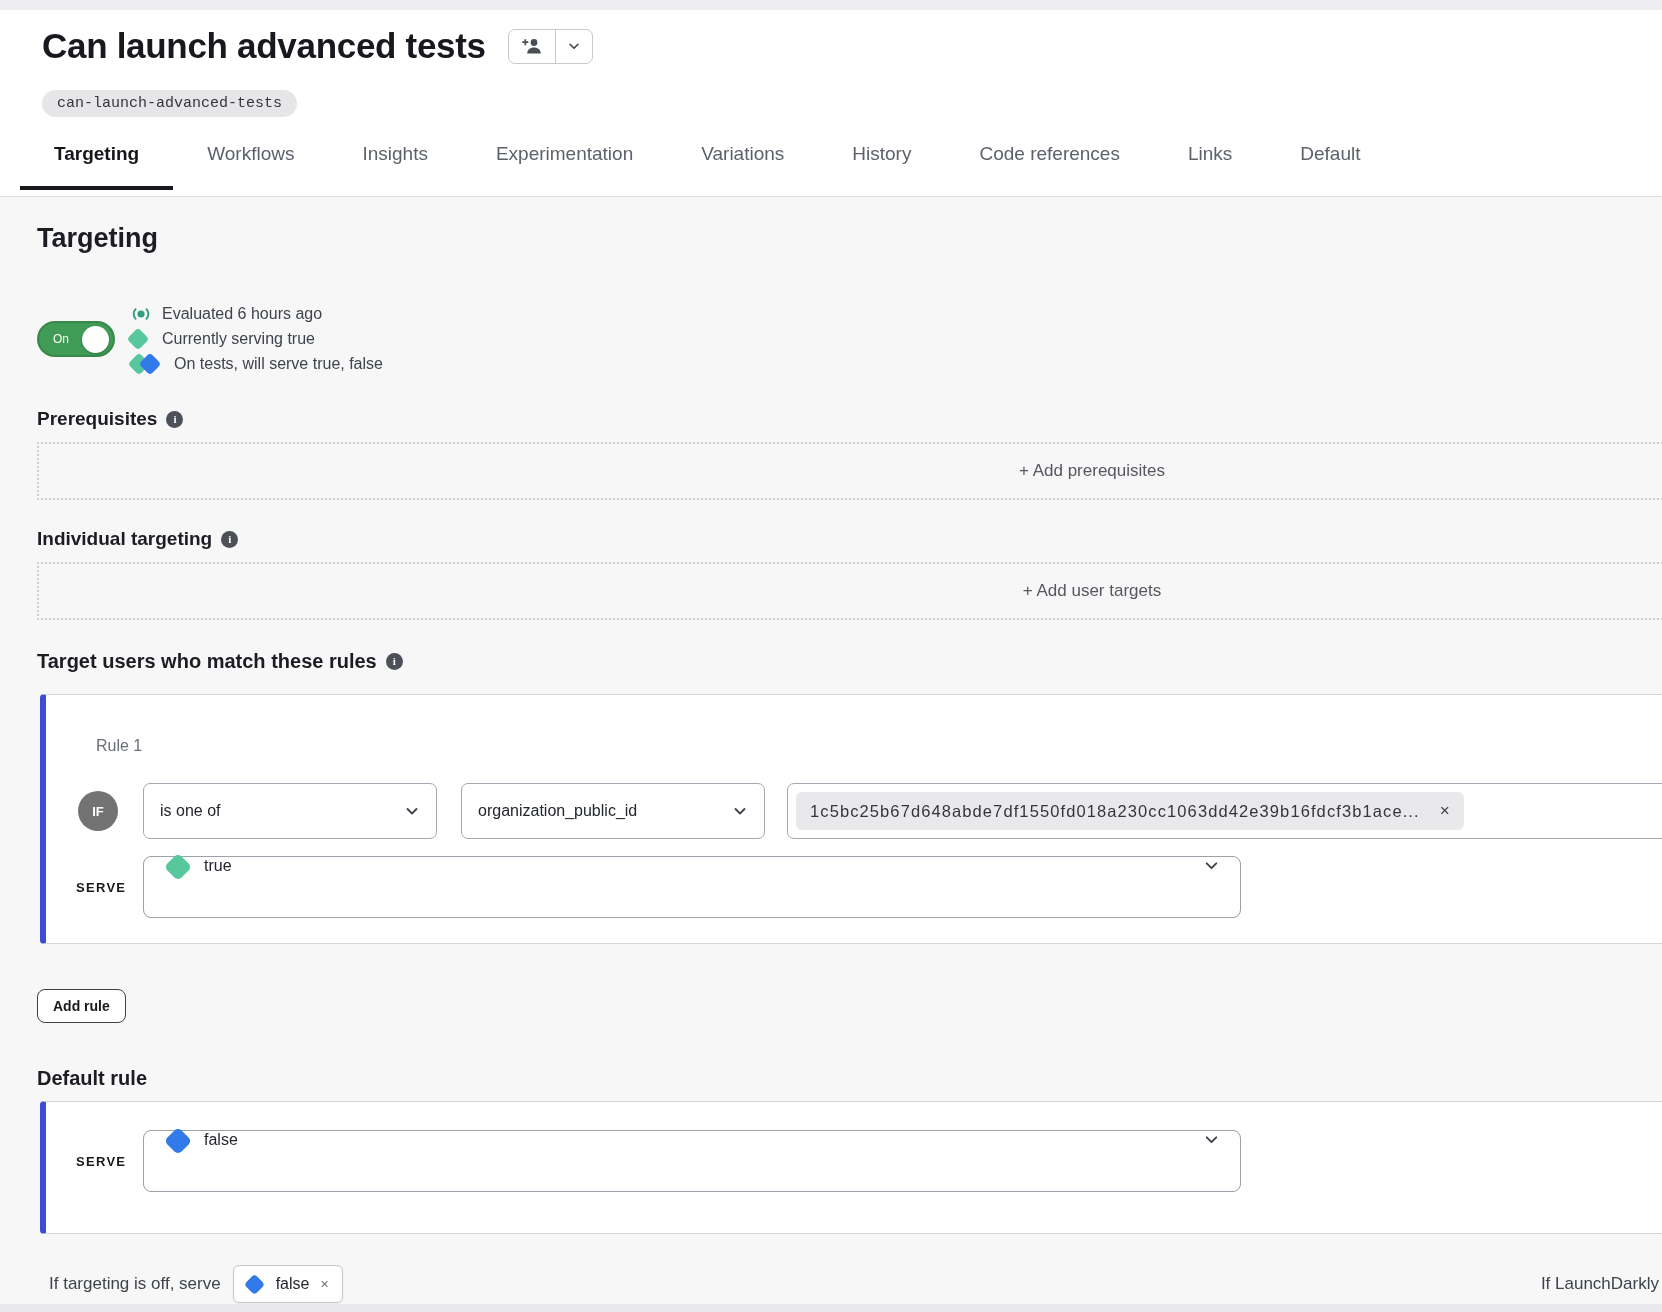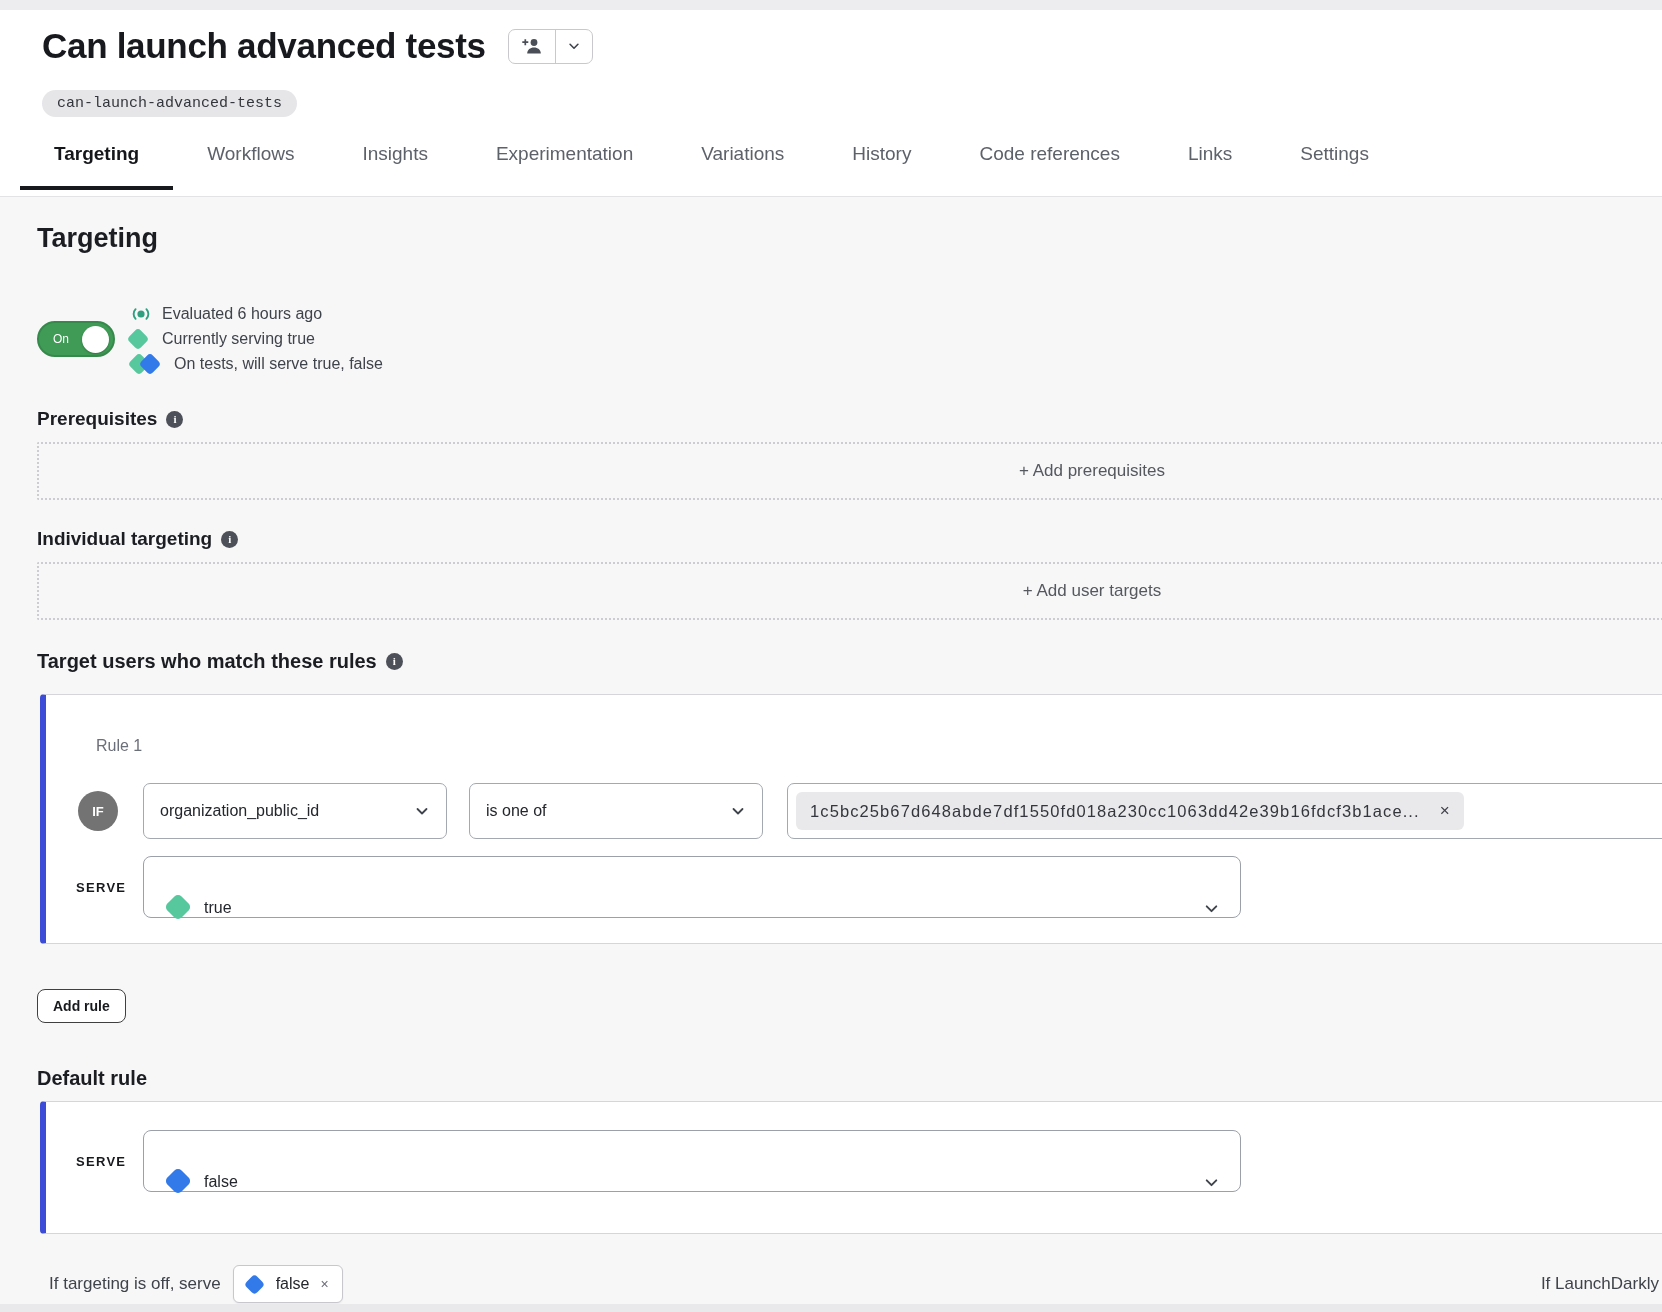--- a/index.html
+++ b/index.html
@@ -122,21 +122,21 @@
   .chip-x { font-size:17px; letter-spacing:0; color:#3f424a; cursor:pointer; }
 
   .serve-row { display:flex; align-items:center; margin:17px 0 0 30px; }
   .serve-label {
     width:58px; font-size:13px; font-weight:700; letter-spacing:1.3px;
     color:#17191d; margin-right:9px; flex:0 0 auto;
   }
   .serve-dd {
     width:1098px; height:62px; background:#fff;
     border:1px solid #9ba0a9; border-radius:8px;
-    display:flex; align-items:flex-end; padding:0 20px; cursor:pointer;
+    display:flex; align-items:flex-start; padding:0 20px; cursor:pointer;
   }
   .serve-dd .dmd { width:20px; height:20px; border-radius:5px; margin:0 16px 0 4px; flex:0 0 auto; }
   .serve-dd .serve-text { font-size:16px; color:#23262c; }
   .serve-dd .chev { margin-left:auto; }
   .default-card { padding:28px 0 41px 0; margin-top:11px; }
 
   .add-rule-btn {
     margin-top:45px; display:inline-block;
     background:#fff; border:1px solid #404040; border-radius:8px;
     padding:8px 15px; font-size:14px; font-weight:700; color:#17191d; cursor:pointer;
@@ -191,21 +191,21 @@
 
   <div class="tab-bar">
     <div class="tab active">Targeting</div>
     <div class="tab">Workflows</div>
     <div class="tab">Insights</div>
     <div class="tab">Experimentation</div>
     <div class="tab">Variations</div>
     <div class="tab">History</div>
     <div class="tab">Code references</div>
     <div class="tab">Links</div>
-    <div class="tab">Settings</div>
+    <div class="tab">Default</div>
   </div>
 </div>
 
 <div class="content">
   <div class="section-h2">Targeting</div>
 
   <div class="toggle-row">
     <div class="toggle">
       <span class="toggle-label">On</span>
       <span class="toggle-knob"></span>
@@ -257,30 +257,30 @@
 
   <div class="h3 rules mt-rules">
     <span>Target users who match these rules</span>
     <span class="info-icon"></span>
   </div>
 
   <div class="rule-card">
     <div class="rule-name">Rule 1</div>
     <div class="cond-row">
       <div class="if-circle">IF</div>
+      <div class="dd dd-op">
+        <span>is one of</span>
+        <span>
+          <svg width="16" height="16" viewBox="0 0 16 16">
+              <path d="M3.5 6l4.5 4.5L12.5 6" stroke="#3f434b" stroke-width="1.8" fill="none" stroke-linecap="round" stroke-linejoin="round"></path>
+            </svg>
+        </span>
+      </div>
       <div class="dd dd-attr">
         <span>organization_public_id</span>
-        <span>
-          <svg width="16" height="16" viewBox="0 0 16 16">
-              <path d="M3.5 6l4.5 4.5L12.5 6" stroke="#3f434b" stroke-width="1.8" fill="none" stroke-linecap="round" stroke-linejoin="round"></path>
-            </svg>
-        </span>
-      </div>
-      <div class="dd dd-op">
-        <span>is one of</span>
         <span>
           <svg width="16" height="16" viewBox="0 0 16 16">
               <path d="M3.5 6l4.5 4.5L12.5 6" stroke="#3f434b" stroke-width="1.8" fill="none" stroke-linecap="round" stroke-linejoin="round"></path>
             </svg>
         </span>
       </div>
       <div class="value-input">
         <div class="value-chip">
           <span>1c5bc25b67d648abde7df1550fd018a230cc1063dd42e39b16fdcf3b1ace...</span>
           <span class="chip-x">×</span>

